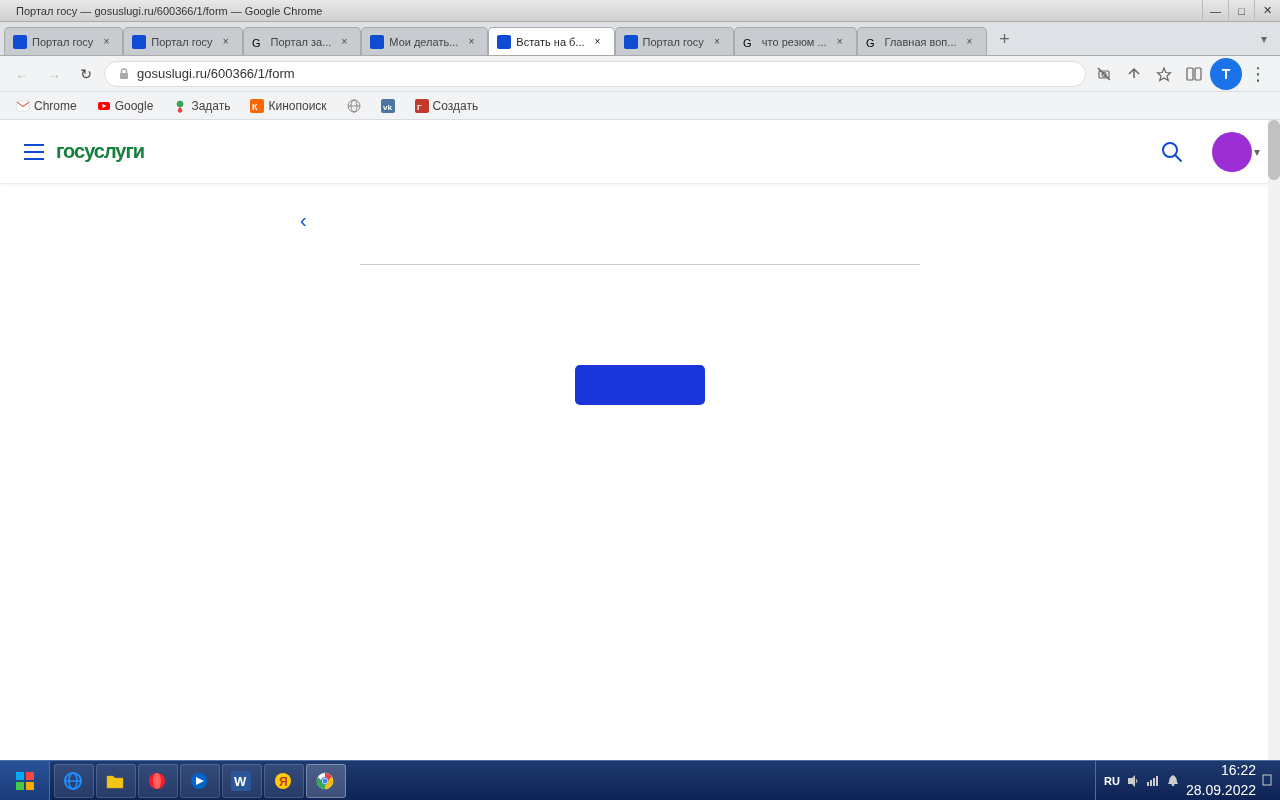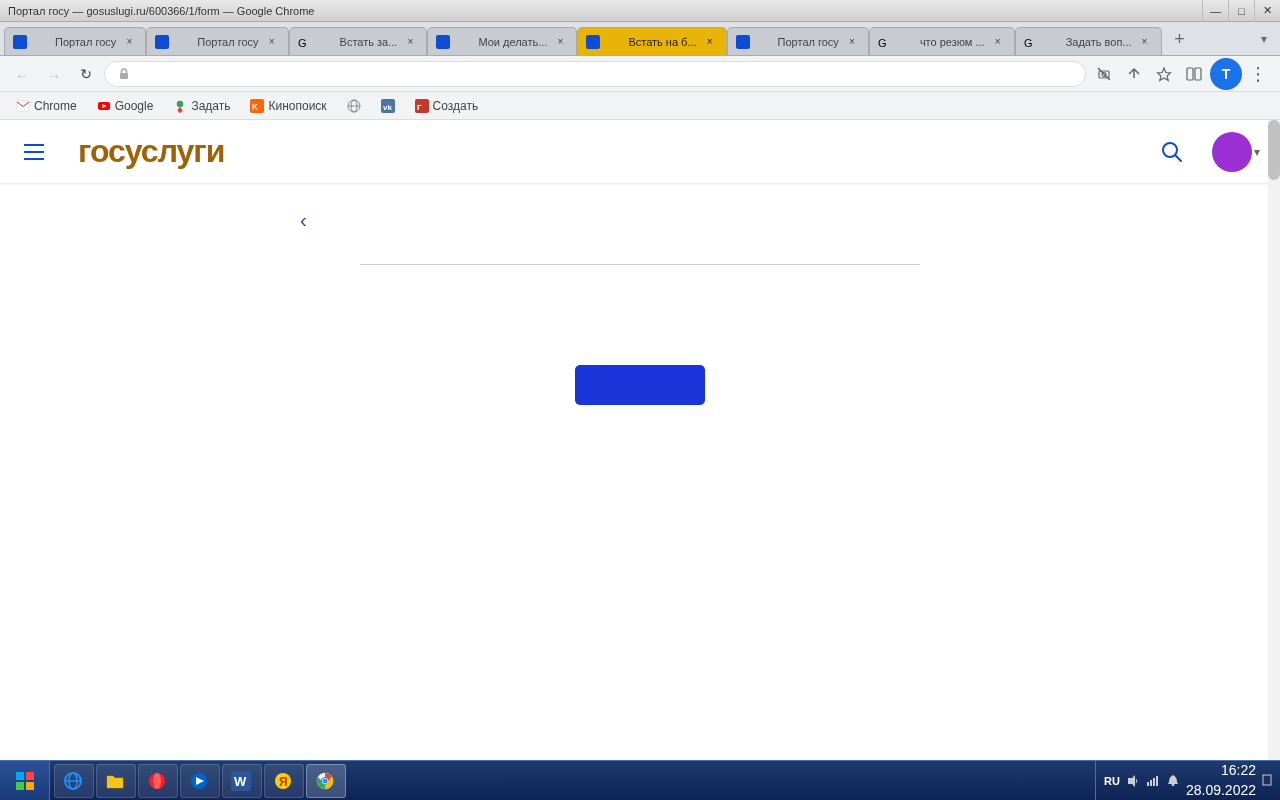--- a/index.html
+++ b/index.html
@@ -89,21 +89,21 @@
       background: linear-gradient(to bottom, #e8e8e8, #d0d0d0);
       display: flex;
       align-items: center;
       border-bottom: 1px solid #aaa;
       user-select: none;
     }
     .title-bar-title {
       flex: 1;
       font-size: 11px;
       color: #333;
-      padding-left: 8px;
+      padding-left: 16px;
       white-space: nowrap;
       overflow: hidden;
       text-overflow: ellipsis;
     }
     .title-bar-controls {
       display: flex;
       align-items: center;
       height: 22px;
     }
     .title-btn {
@@ -140,26 +140,26 @@
       border-bottom: none;
       border-radius: 5px 5px 0 0;
       font-size: 11px;
       color: #444;
       cursor: pointer;
       white-space: nowrap;
       overflow: hidden;
       position: relative;
     }
     .tab.active {
-      background: #eab308;
+      background: #ffffff;
       color: #222;
       z-index: 2;
     }
     .tab-favicon { width: 14px; height: 14px; flex-shrink: 0; }
-    .tab-label { flex: 1; overflow: hidden; text-overflow: ellipsis; font-size: 11px; margin-left: 23px; }
+    .tab-label { flex: 1; overflow: hidden; text-overflow: ellipsis; font-size: 11px; }
     .tab-close {
       width: 16px;
       height: 16px;
       border-radius: 50%;
       display: flex;
       align-items: center;
       justify-content: center;
       font-size: 10px;
       flex-shrink: 0;
       cursor: pointer;
@@ -293,24 +293,24 @@
       gap: 5px;
       cursor: pointer;
       padding: 4px;
     }
     .hamburger-line {
       width: 20px;
       height: 2px;
       background: #0d4cd3;
     }
     .gosuslugi-logo {
-      margin-left: 26px;
-      font-size: 32px;
+      margin-left: 4px;
+      font-size: 20px;
       font-weight: bold;
-      color: #a16207;
+      color: #15803d;
       font-family: Arial, sans-serif;
       letter-spacing: -1px;
     }
     .site-header-spacer { flex: 1; }
     .search-btn {
       width: 40px;
       height: 40px;
       display: flex;
       align-items: center;
       justify-content: center;
@@ -434,21 +434,21 @@
     <div class="tab">
       <div class="tab-favicon fav-gosuslugi" style="width:14px;height:14px;"></div>
       <span class="tab-label">Портал госу</span>
       <span class="tab-close">×</span>
     </div>
 
     <div class="tab">
       <svg class="tab-favicon" viewBox="0 0 14 14">
           <text y="12" font-size="11" font-family="Arial">G</text>
         </svg>
-      <span class="tab-label">Встать за...</span>
+      <span class="tab-label">Портал за...</span>
       <span class="tab-close">×</span>
     </div>
 
     <div class="tab">
       <div class="tab-favicon fav-gosuslugi" style="width:14px;height:14px;"></div>
       <span class="tab-label">Мои делать...</span>
       <span class="tab-close">×</span>
     </div>
 
     <div class="tab active">
@@ -468,36 +468,37 @@
           <text y="12" font-size="11" font-family="Arial">G</text>
         </svg>
       <span class="tab-label">что резюм ...</span>
       <span class="tab-close">×</span>
     </div>
 
     <div class="tab">
       <svg class="tab-favicon" viewBox="0 0 14 14">
           <text y="12" font-size="11" font-family="Arial">G</text>
         </svg>
-      <span class="tab-label">Задать воп...</span>
+      <span class="tab-label">Главная воп...</span>
       <span class="tab-close">×</span>
     </div>
     <div class="new-tab-btn">+</div>
     <div class="tab-overflow-btn" style="margin-left: auto;">▾</div>
   </div>
 
   <div class="nav-bar">
     <div class="nav-btn disabled">←</div>
     <div class="nav-btn disabled">→</div>
     <div class="nav-btn">↻</div>
     <div class="address-bar">
       <svg width="14" height="14" viewBox="0 0 14 14">
         <rect x="3" y="6" width="8" height="6" rx="1" fill="#aaa"></rect>
         <path d="M4.5 6V4.5a2.5 2.5 0 015 0V6" stroke="#aaa" stroke-width="1.5" fill="none"></path>
       </svg>
+      <span class="address-text">gosuslugi.ru/600366/1/form</span>
     </div>
     <div class="nav-actions">
       <div class="nav-action-btn">
         <svg width="16" height="16" viewBox="0 0 16 16">
           <line x1="2" y1="2" x2="14" y2="14" stroke="#666" stroke-width="1.5"></line>
           <rect x="3" y="5" width="10" height="7" rx="1" fill="none" stroke="#666" stroke-width="1.2"></rect>
           <circle cx="8" cy="8.5" r="2" fill="none" stroke="#666" stroke-width="1.2"></circle>
         </svg>
       </div>
       <div class="nav-action-btn">

